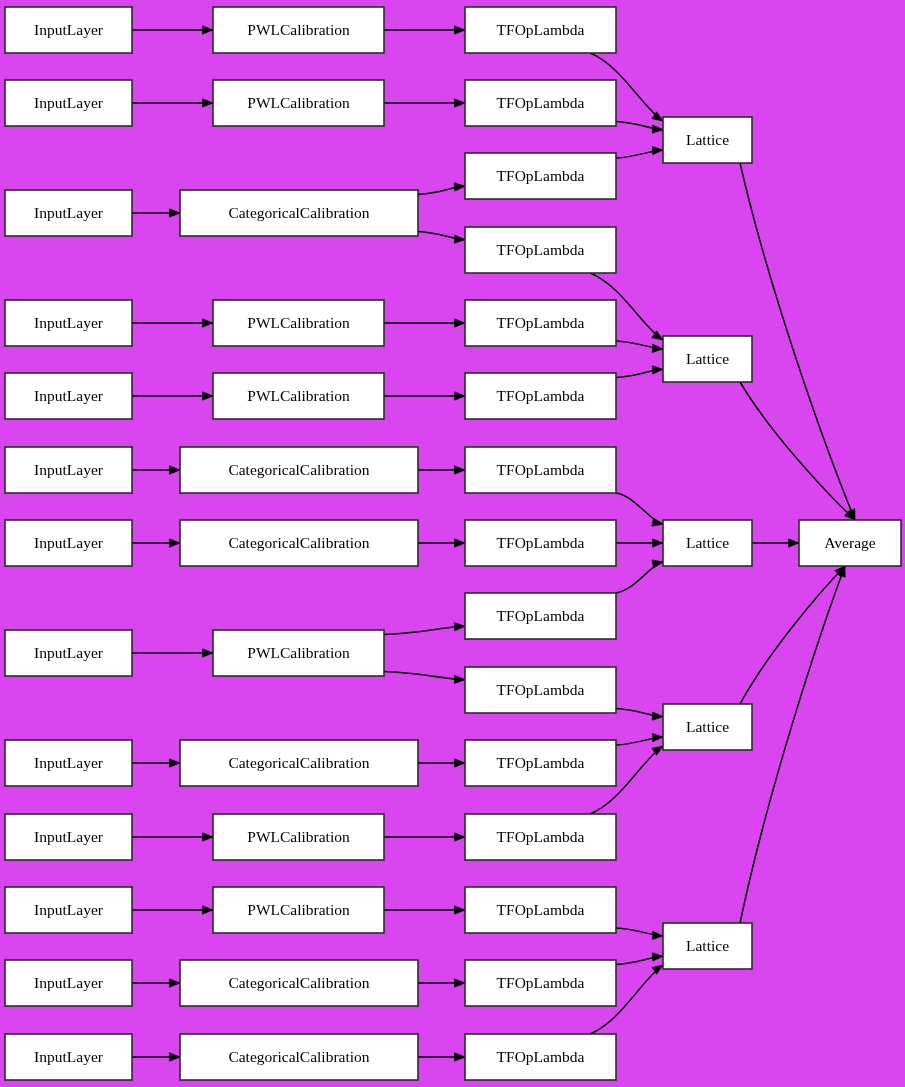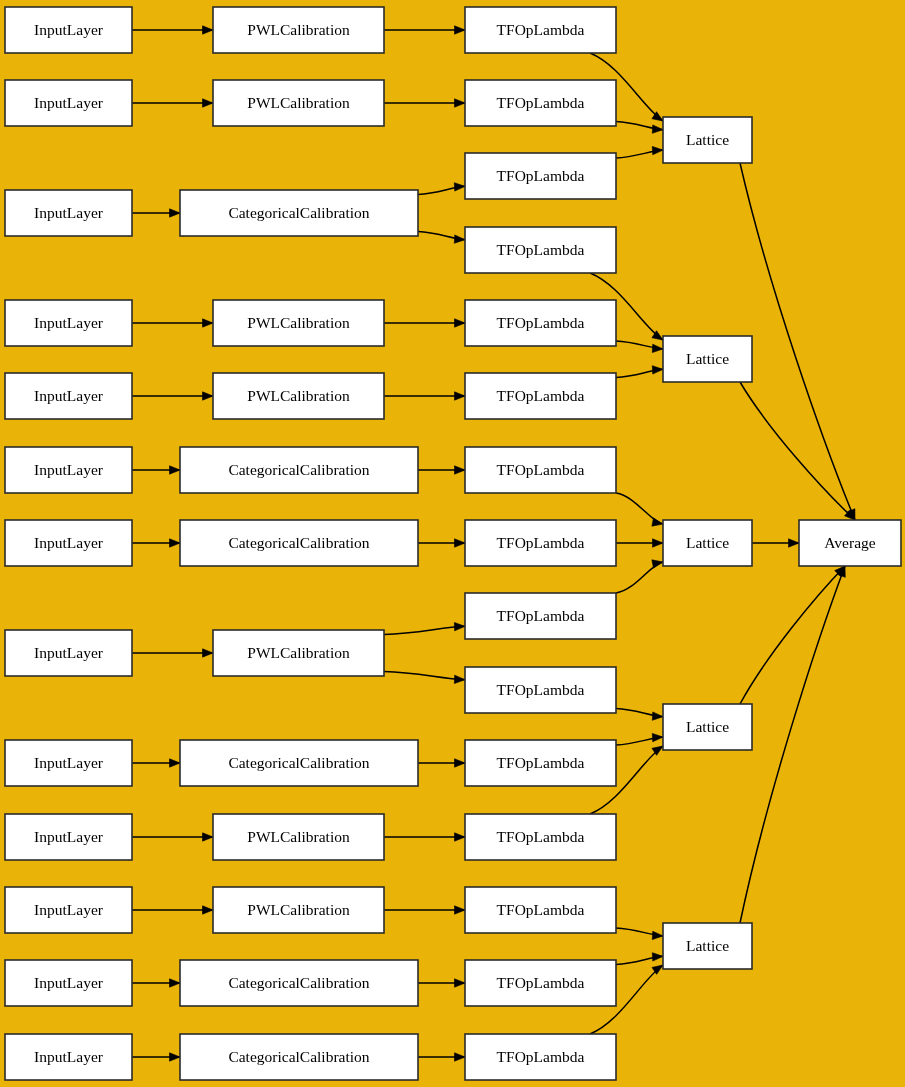--- a/index.html
+++ b/index.html
@@ -4,21 +4,21 @@
 <style>
   html, body {
     margin: 0;
     padding: 0;
     background: #ffffff;
   }
   #diagram-root {
     position: relative;
     width: 905px;
     height: 1087px;
-    background: #eab308;
+    background: #d946ef;
     font-family: "Liberation Serif", "DejaVu Serif", serif;
   }
   svg#graph {
     display: block;
     width: 905px;
     height: 1087px;
   }
   .node-box {
     fill: #ffffff;
     stroke: #2b2b2b;

